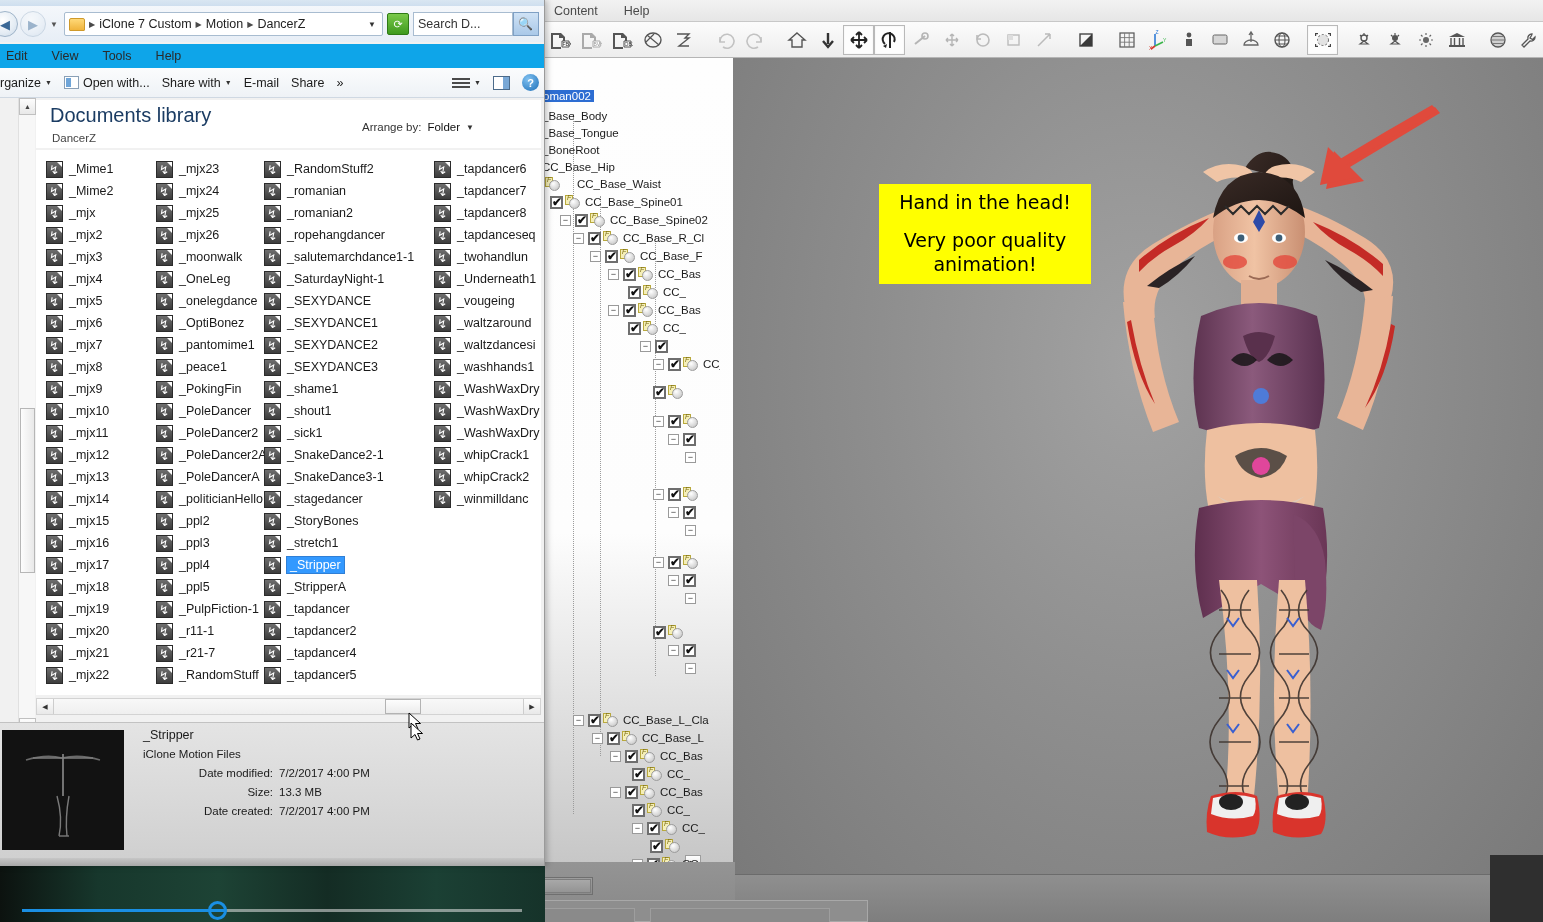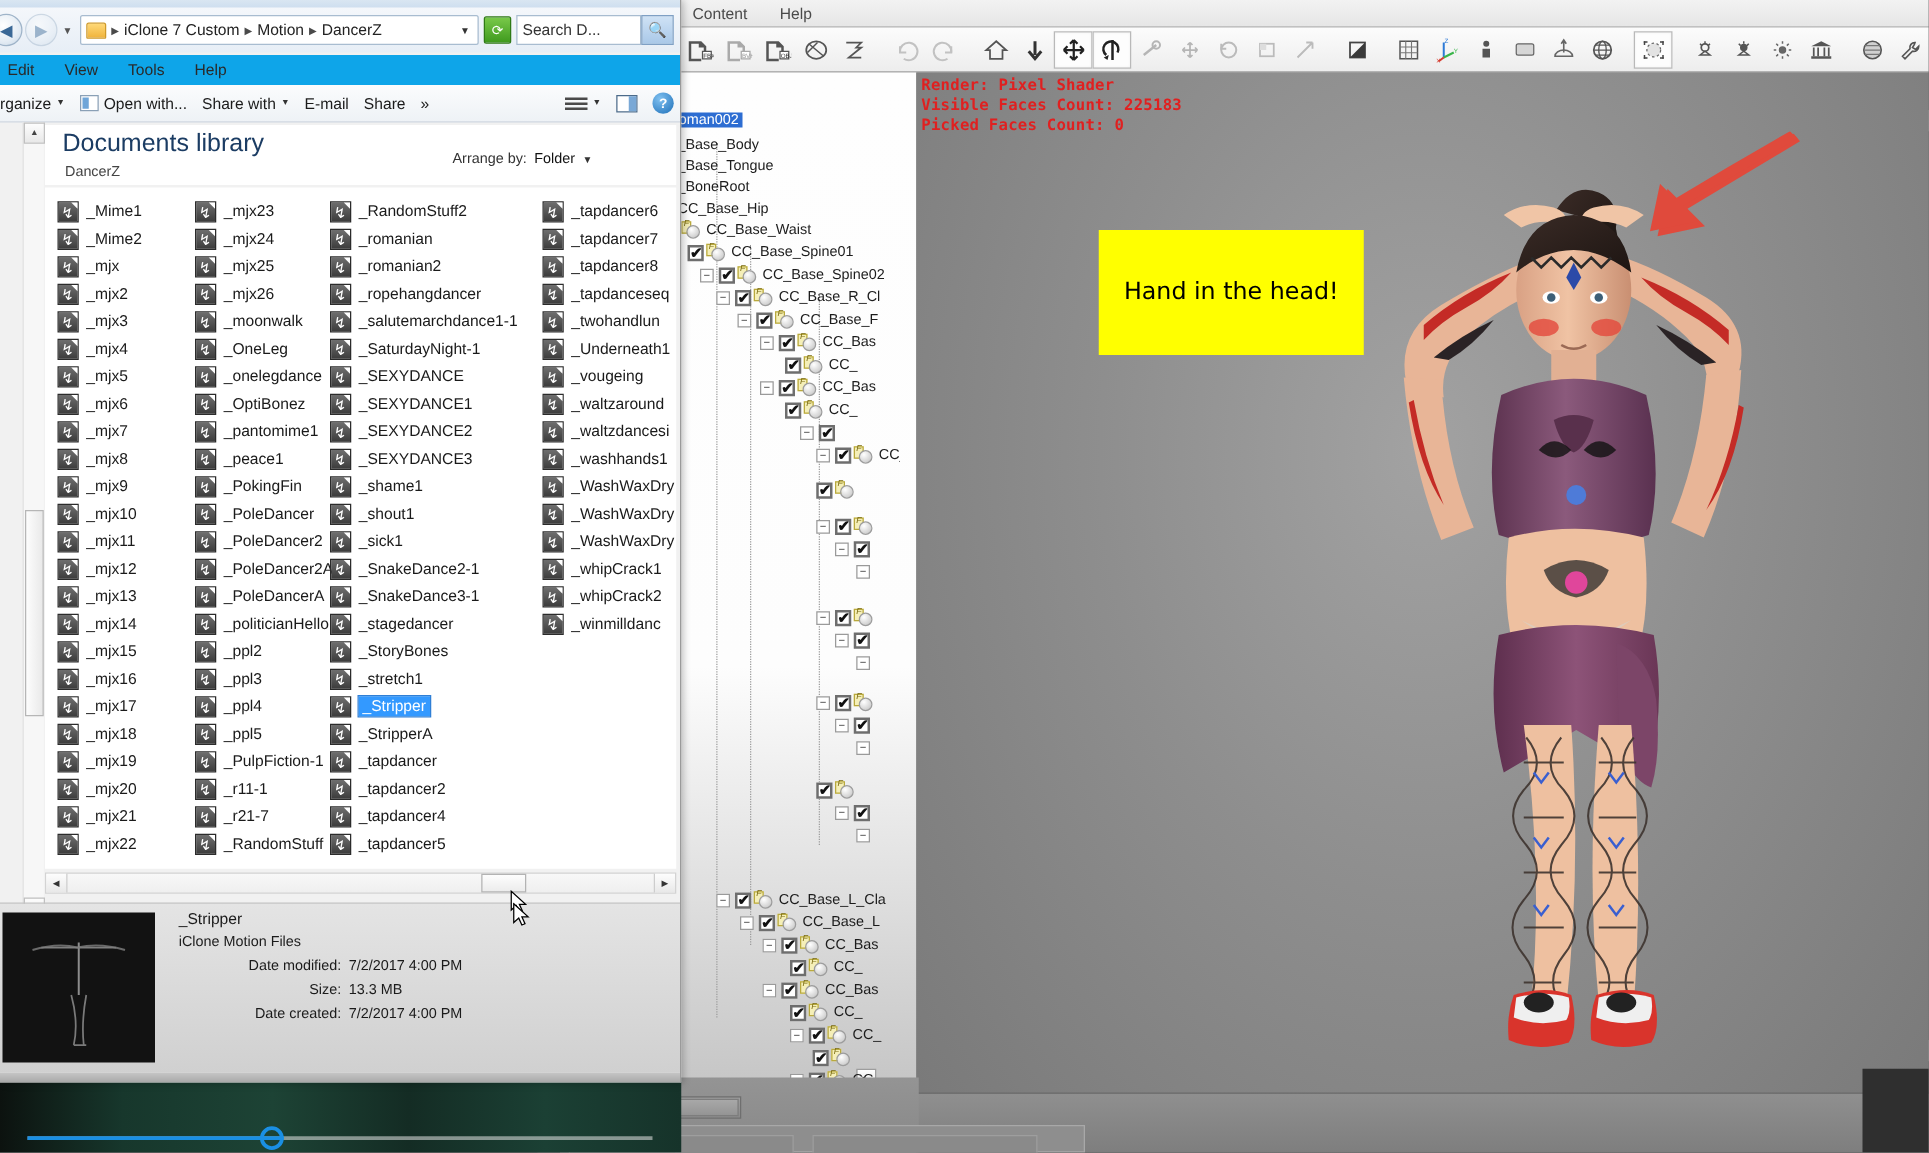--- a/index.html
+++ b/index.html
@@ -494,21 +494,21 @@
       </div>
       <div class="tnode" style="left:0px; top:39px;">
         <span class="tlabel">_Base_Tongue</span>
       </div>
       <div class="tnode" style="left:0px; top:56px;">
         <span class="tlabel">_BoneRoot</span>
       </div>
       <div class="tnode" style="left:0px; top:73px;">
         <span class="tlabel">CC_Base_Hip</span>
       </div>
-      <div class="tnode" style="left:5px; top:90px;">
+      <div class="tnode" style="left:5px; top:90px;gap:12px;">
         <span class="bicon">
             <i class="pg"></i>
             <i class="bl"></i>
           </span>
         <span class="tlabel">CC_Base_Waist</span>
       </div>
       <div class="tnode" style="left:10px; top:108px;">
         <span class="cbox"></span>
         <span class="bicon">
             <i class="pg"></i>
@@ -736,25 +736,20 @@
             <i class="pg"></i>
             <i class="bl"></i>
           </span>
         <span class="tlabel">CC_</span>
       </div>
 
     </div>
 
     <div class="icl-viewport"></div>
 
-    <div class="render-info">
-      <div>Render: Pixel Shader</div>
-      <div>Visible Faces Count: 225183</div>
-      <div>Picked Faces Count: 0</div>
-    </div>
 
     <svg class="char" viewBox="0 0 380 740">
       <defs>
         <linearGradient id="skin" x1="0" y1="0" x2="1" y2="0">
           <stop offset="0%" stop-color="#d9a184"></stop>
             <stop offset="45%" stop-color="#f0c3a4"></stop>
           <stop offset="100%" stop-color="#c98f72"></stop>
         </linearGradient>
         <linearGradient id="top" x1="0" y1="0" x2="1" y2="0">
           <stop offset="0%" stop-color="#5d3350"></stop>
@@ -841,20 +836,21 @@
       <ellipse cx="202" cy="692" rx="12" ry="8" fill="#222"></ellipse>
     </svg>
 
     <svg class="arrow-svg" viewBox="0 0 160 110">
       <path d="M150 8 L60 62 L74 76 L36 84 L44 46 L56 58 L145 2 Z" fill="#e04a3c"></path>
       <path d="M148 6 q-46 26 -92 54 l12 12 l-38 8 l8 -38 l12 12 q46 -28 92 -54z" fill="#e04a3c"></path>
     </svg>
 
     <div class="note">
       <div>Hand in the head!</div>
+      <div>Very poor quality animation!</div>
     </div>
 
     <div class="icl-bottom-strip"></div>
     <div class="icl-bottom-left"></div>
     <div class="icl-hscroll">
       <div class="arw">◀</div>
       <div class="thm"></div>
     </div>
     <div class="icl-box-a"></div>
     <div class="icl-box-b"></div>

